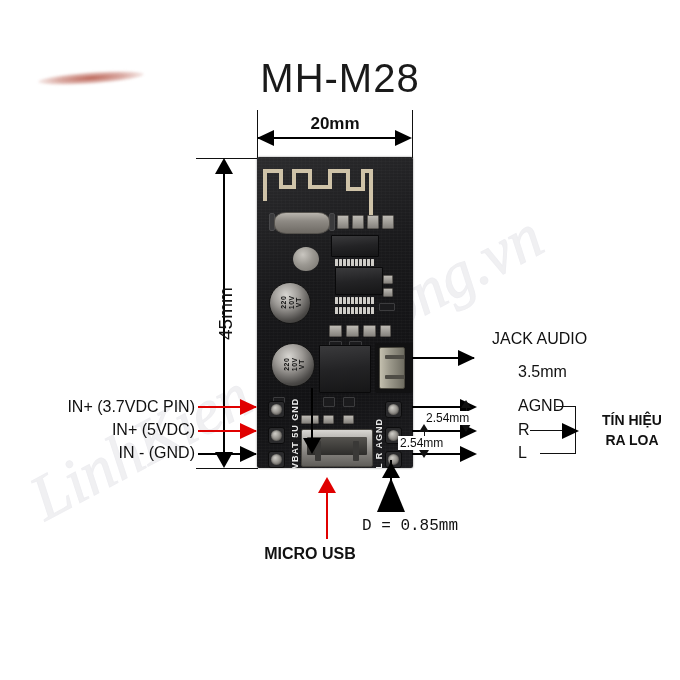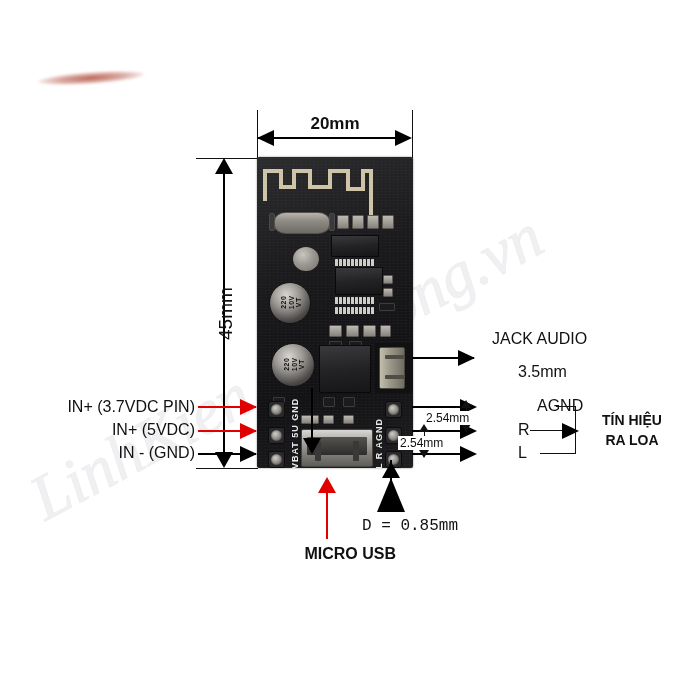--- a/index.html
+++ b/index.html
@@ -227,20 +227,21 @@
 </head>
 <body>
 
 <div id="stage">
 
   <div class="wm" id="wm1">LinhKien</div>
   <div class="wm" id="wm2">Cong.vn</div>
 
   <div class="red-smudge"></div>
 
+  <div id="title">MH-M28</div>
 
   <div class="thinv" style="left:257px; top:110px; height:48px;"></div>
   <div class="thinv" style="left:412px; top:110px; height:48px;"></div>
   <div class="hline" style="left:258px; top:137px; width:140px;"></div>
   <div class="arrow ar-left" style="left:257px; top:130px;"></div>
   <div class="arrow ar-right" style="left:395px; top:130px;"></div>
   <div class="dim-lbl lbl-c" style="left:285px; top:114px; width:100px; text-align:center;">20mm</div>
 
   <div class="thinh" style="left:196px; top:158px; width:62px;"></div>
   <div class="thinh" style="left:196px; top:468px; width:62px;"></div>
@@ -379,21 +380,21 @@
   <div class="hline" style="left:198px; top:453px; width:58px;"></div>
   <div class="arrow ar-right" style="left:240px; top:446px;"></div>
 
   <div class="hline" style="left:412px; top:357px; width:62px;"></div>
   <div class="arrow ar-right" style="left:458px; top:350px;"></div>
   <div class="lbl" style="left:492px; top:330px;">JACK AUDIO</div>
   <div class="lbl" style="left:518px; top:363px;">3.5mm</div>
 
   <div class="hline" style="left:412px; top:406px; width:56px;"></div>
   <div class="arrow ar-right" style="left:460px; top:399px;"></div>
-  <div class="lbl" style="left:537px; top:397px;">AGND</div>
+  <div class="lbl" style="left:518px; top:397px;">AGND</div>
 
   <div class="hline" style="left:412px; top:430px; width:56px;"></div>
   <div class="arrow ar-right" style="left:460px; top:423px;"></div>
   <div class="lbl" style="left:518px; top:421px;">R</div>
 
   <div class="hline" style="left:412px; top:453px; width:56px;"></div>
   <div class="arrow ar-right" style="left:460px; top:446px;"></div>
   <div class="lbl" style="left:518px; top:444px;">L</div>
 
   <div class="thinh" style="left:556px; top:406px; width:20px;"></div>
@@ -417,15 +418,15 @@
   <div class="vline" style="left:390px; top:460px; height:46px;"></div>
   <div class="arrow ar-up" style="left:382px; top:462px;"></div>
   <div class="arrow ar-up" style="left:377px; top:478px; border-left-width:14px; border-right-width:14px; border-bottom-width:34px;"></div>
   <div class="lbl" style="left:362px; top:517px;font-family:Liberation Mono, monospace;">D = 0.85mm</div>
 
   <div class="vline" style="left:311px; top:388px; height:56px;"></div>
   <div class="arrow ar-down" style="left:303px; top:438px;"></div>
 
   <div class="vline" style="left:326px; top:487px; height:52px; border-left-color:#e00000;"></div>
   <div class="arrow ar-up-r" style="left:318px; top:477px;"></div>
-  <div class="lbl lbl-c" style="left:256px; top:545px; width:140px; text-align:right;">MICRO USB</div>
+  <div class="lbl lbl-c" style="left:240px; top:545px; width:140px; text-align:center;">MICRO USB</div>
 
 </div>
 
 </body></html>

